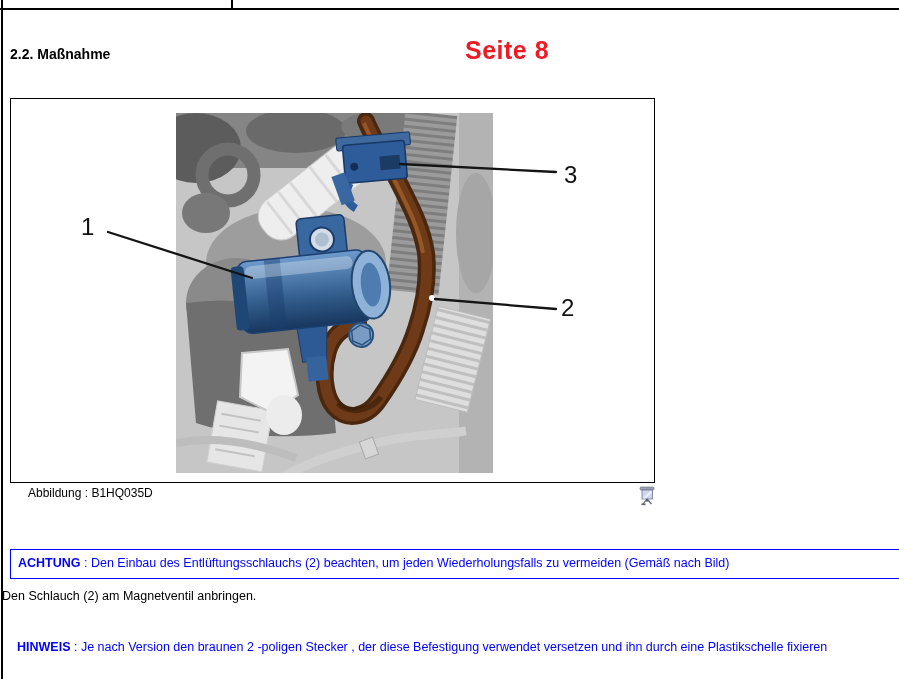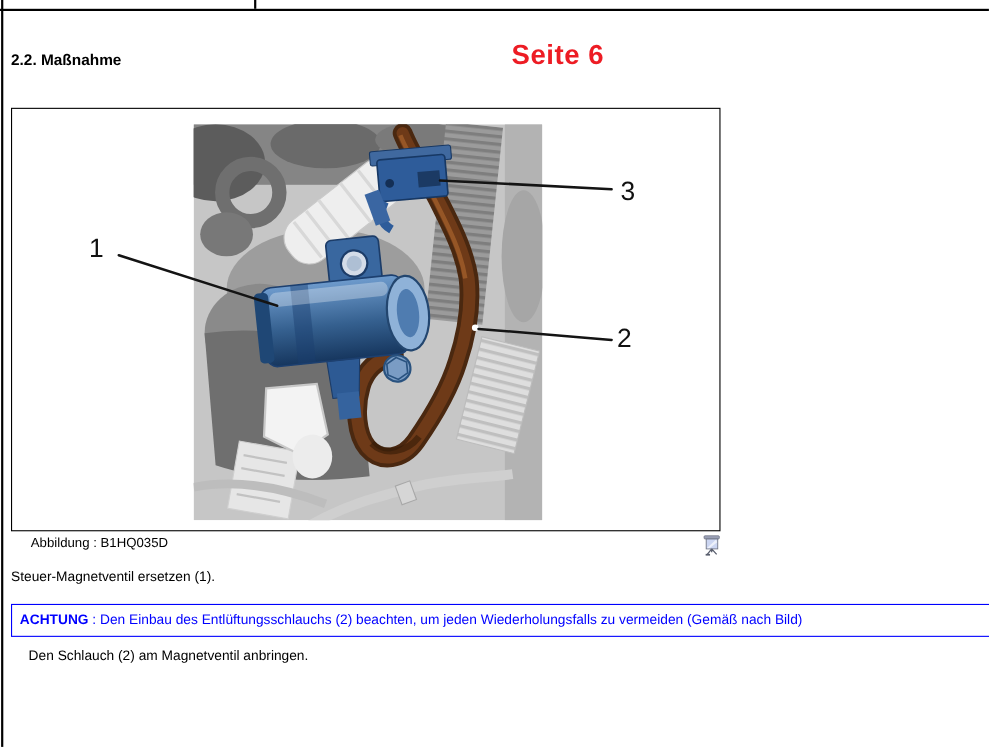--- a/index.html
+++ b/index.html
@@ -20,34 +20,34 @@
   .callout-2{left:550px;top:195px;}
   .callout-3{left:553px;top:62px;}
   .figure-caption{position:absolute;left:28px;top:486px;font-size:12px;}
   .screen-icon{position:absolute;left:639px;top:486px;width:18px;height:20px;cursor:pointer;}
   .step-replace{position:absolute;left:10px;top:517px;font-size:12.5px;}
   .warning-box{
     position:absolute;left:10px;top:549px;width:895px;height:30px;box-sizing:border-box;
     border:1px solid #0000ff;padding:6px 0 0 7px;font-size:12.5px;color:#0000ff;background:#fff;
   }
   .warning-box .notice-label,.note-line .notice-label{font-weight:bold;}
-  .steps-block{position:absolute;left:26px;top:589px;font-size:12.5px;line-height:15px;}
+  .steps-block{position:absolute;left:2px;top:589px;font-size:12.5px;line-height:15px;}
   .note-line{position:absolute;left:17px;top:640px;font-size:12.5px;color:#0000ff;}
 </style>
 </head>
 <body>
 
 <div class="page">
 
   <div class="frame-topline"></div>
   <div class="frame-toptick"></div>
   <div class="frame-left"></div>
 
   <div class="section-title">2.2. Maßnahme</div>
-  <div class="page-label">Seite 6</div>
+  <div class="page-label">Seite 8</div>
 
   <div class="figure-box">
     <svg class="figure-art" width="643" height="383" viewBox="0 0 643 383">
       <defs>
         <clipPath id="photoClip">
             <rect x="0" y="0" width="317" height="360"></rect>
           </clipPath>
         <pattern id="rib" width="6" height="7" patternUnits="userSpaceOnUse">
           <rect width="6" height="7" fill="#9b9b9b"></rect>
             <rect width="6" height="3" fill="#7e7e7e"></rect>
@@ -153,24 +153,26 @@
   <div class="screen-icon">
     <svg width="18" height="20" viewBox="0 0 18 20">
       <rect x="1" y="1" width="14" height="3" rx="1" fill="#9aa0b5" stroke="#6b7080" stroke-width="0.6"></rect>
       <rect x="3" y="4" width="10.5" height="9" fill="#ccd6f2" stroke="#707585" stroke-width="0.8"></rect>
       <path d="M3.5,12.5 L12,4.5 L13,7 L6,12.5 Z" fill="#ffffff" opacity="0.65"></path>
       <path d="M8,13 L4,18 M8,13 L12.5,18 M8,13 V16" stroke="#5a5f6e" stroke-width="1.2" fill="none"></path>
       <rect x="2.5" y="17.5" width="4" height="1.6" fill="#5a5f6e"></rect>
     </svg>
   </div>
 
-  <div class="step-replace">Steuer-Magnetventil ersetzen (1).</div>
 
   <div class="warning-box">
     <span class="notice-label">ACHTUNG</span><span> : </span><span>Den Einbau des Entlüftungsschlauchs (2) beachten, um jeden Wiederholungsfalls zu vermeiden (Gemäß nach Bild)</span>
   </div>
 
   <div class="steps-block">
     <div>Den Schlauch (2) am Magnetventil anbringen.</div>
   </div>
 
+  <div class="note-line">
+    <span class="notice-label">HINWEIS</span><span> : </span><span>Je nach Version den braunen 2 -poligen Stecker , der diese Befestigung verwendet versetzen und ihn durch eine Plastikschelle fixieren</span>
+  </div>
 
 </div>
 
 </body></html>

